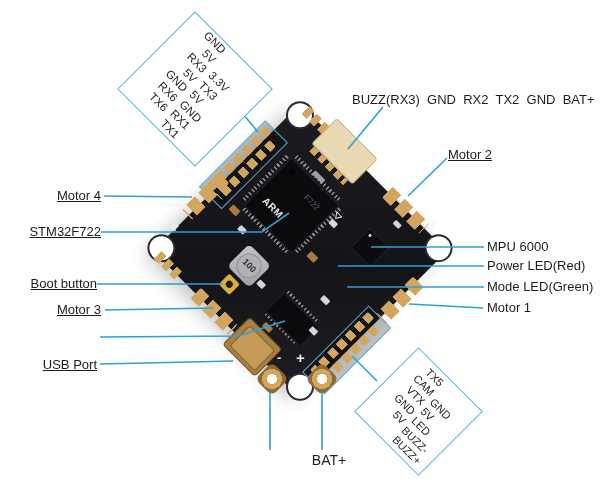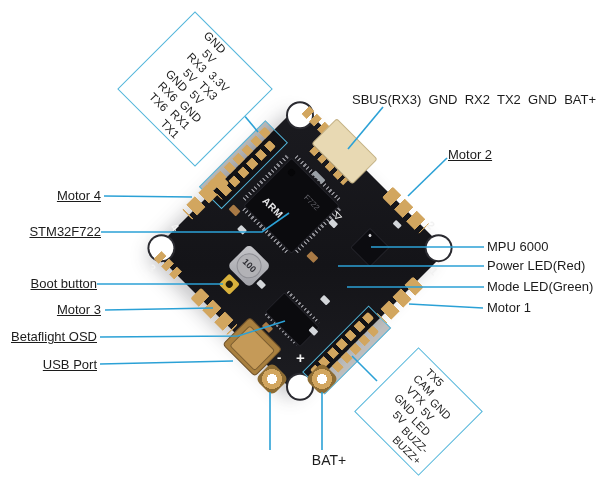--- a/index.html
+++ b/index.html
@@ -141,30 +141,29 @@
     <polyline points="270,450 270,392"></polyline>
     <polyline points="322,450 322,392"></polyline>
     <polyline points="243,114 258,132"></polyline>
     <polyline points="352,356 377,381"></polyline>
   </svg>
 
   <span class="lbl ralign" style="left:0;width:101px;top:188px;">Motor 4</span>
   <span class="lbl ralign" style="left:0;width:101px;top:224px;">STM32F722</span>
   <span class="lbl ralign" style="left:0;width:97px;top:276px;">Boot button</span>
   <span class="lbl ralign" style="left:0;width:101px;top:302px;">Motor 3</span>
-  <span class="lbl ralign" style="left:0;width:97px;top:329px;">Betaflight OSD</span>
   <span class="lbl ralign" style="left:0;width:97px;top:357px;">USB Port</span>
 
   <span class="lbl" style="left:448px;top:147px;text-decoration:underline;">Motor 2</span>
   <span class="lbl" style="left:487px;top:239px;">MPU 6000</span>
   <span class="lbl" style="left:487px;top:258px;">Power LED(Red)</span>
   <span class="lbl" style="left:487px;top:279px;">Mode LED(Green)</span>
   <span class="lbl" style="left:487px;top:300px;">Motor 1</span>
 
-  <span class="pinrow" style="left:352px;top:92px;">SBUS(RX3)  GND  RX2  TX2  GND  BAT+</span>
+  <span class="pinrow" style="left:352px;top:92px;">BUZZ(RX3)  GND  RX2  TX2  GND  BAT+</span>
 
   <span class="lbl" style="left:250px;width:44px;top:452px;font-size:14px;text-align:center;margin-top:40px;">BAT-</span>
   <span class="lbl" style="left:307px;width:44px;top:452px;font-size:14px;text-align:center;">BAT+</span>
 
   <div class="diamond" style="left:140px;top:34px;width:108px;height:108px;">
     <div class="col c-right" style="left:0;top:1px;width:48px;">
       <span>GND</span>
       <span>5V</span>
       <span>RX3</span>
       <span>5V</span>

